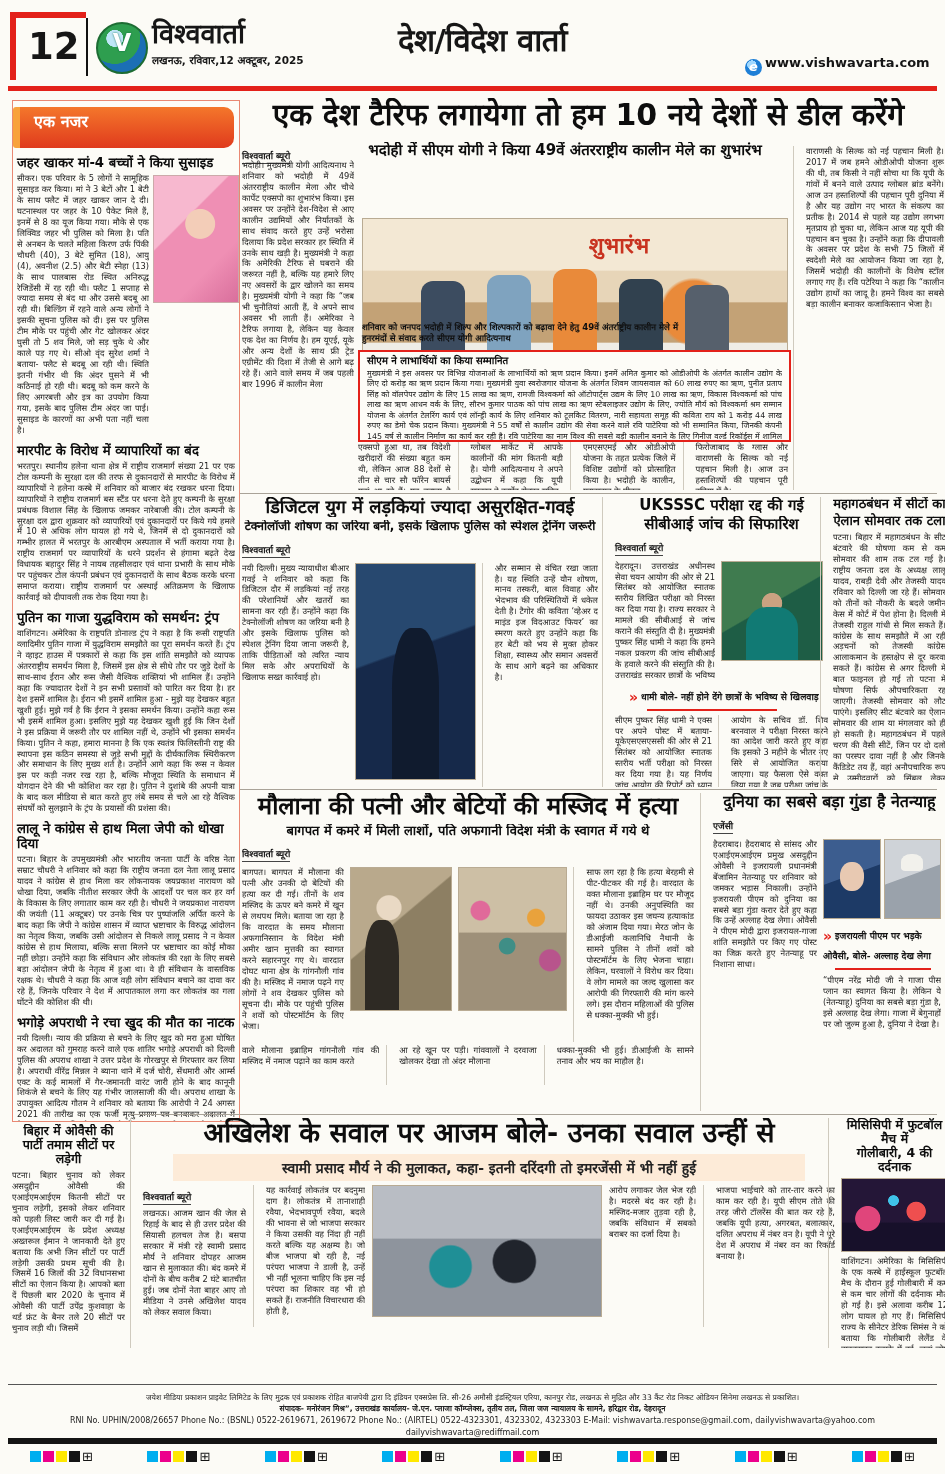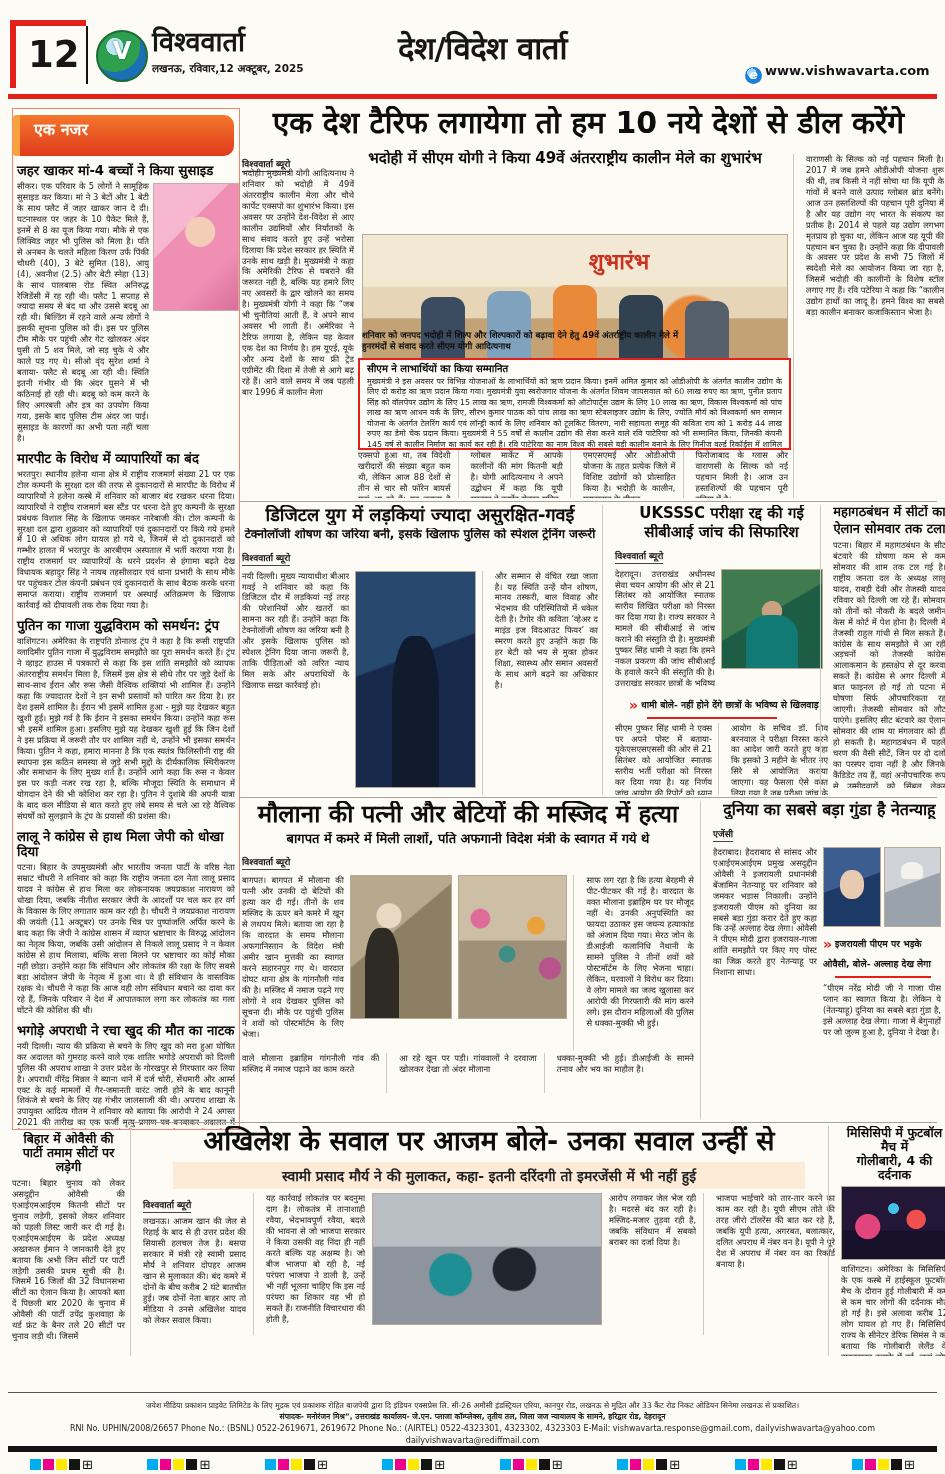--- a/index.html
+++ b/index.html
@@ -1,18 +1,18 @@
 <!DOCTYPE html>
 <html lang="hi"><head>
 <meta charset="utf-8">
 <style>
   html,body{margin:0;padding:0;background:#e8e8e4;}
   #page{position:relative;width:945px;height:1474px;margin:0 auto;background:#fcfbf6;
         font-family:"DejaVu Sans",sans-serif;color:#161616;overflow:hidden;}
-  .abs{position:absolute;margin-top:8px;}
+  .abs{position:absolute;}
   .b{font-weight:bold;}
   .ctr{text-align:center;}
   .nowrap{white-space:nowrap;overflow:hidden;}
   .bt{font-size:8.3px;line-height:1.32;text-align:justify;color:#1e1e1e;overflow:hidden;}
   .hl{font-weight:bold;color:#0d0d0d;line-height:1.12;}
   .byline{font-size:9px;font-weight:bold;border-bottom:1px solid #444;display:inline-block;padding-bottom:1px;margin-bottom:3px;}
   .rule-red{background:#e3211a;}
   .photo{overflow:hidden;position:relative;border:1px solid #b9ab93;}
   .cap{font-size:8.6px;font-weight:bold;color:#101010;line-height:1.25;}
   .qcap{font-size:9.2px;font-weight:bold;line-height:1.3;}

